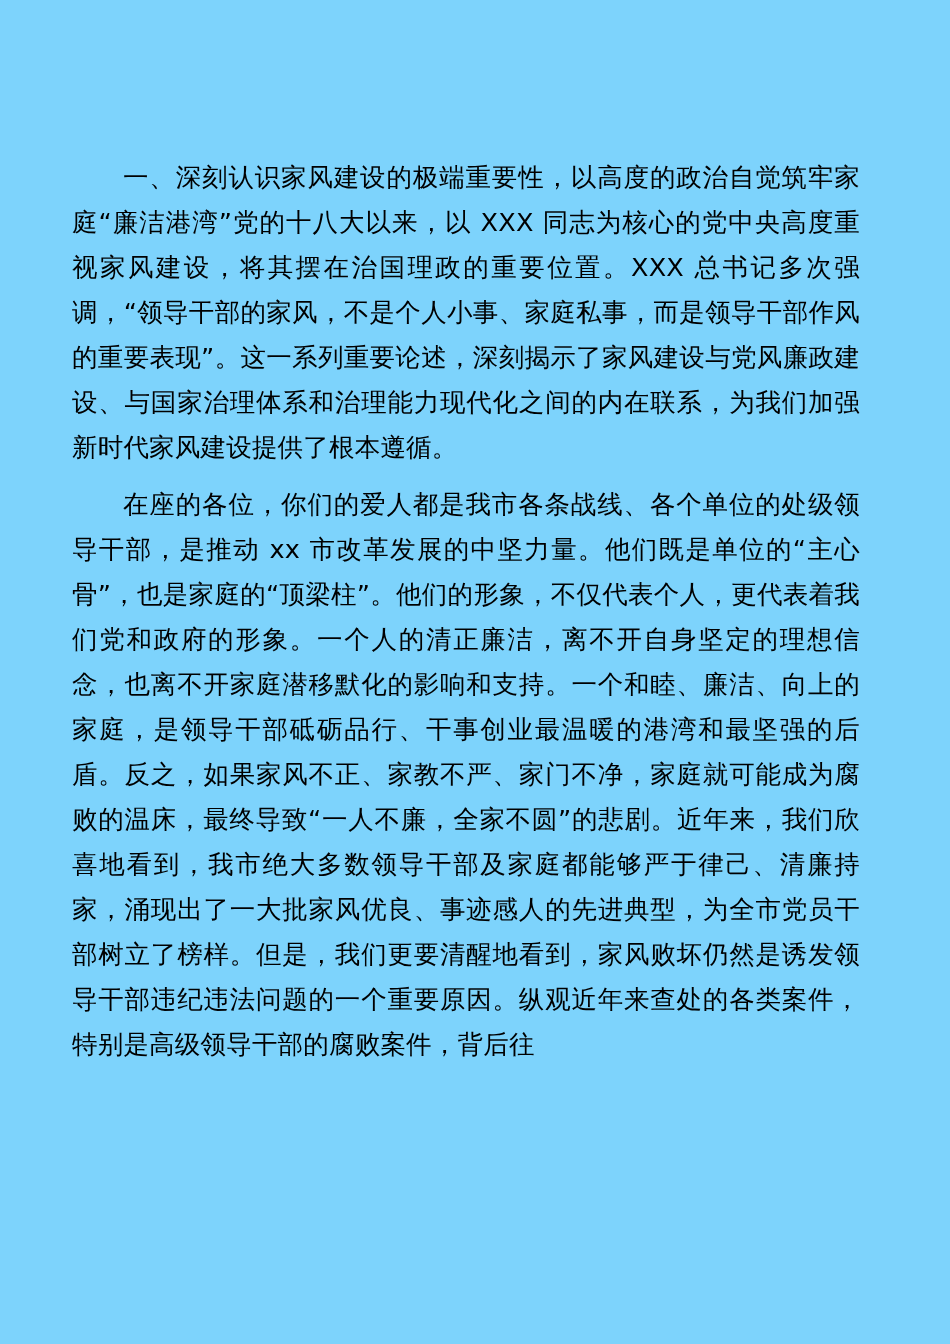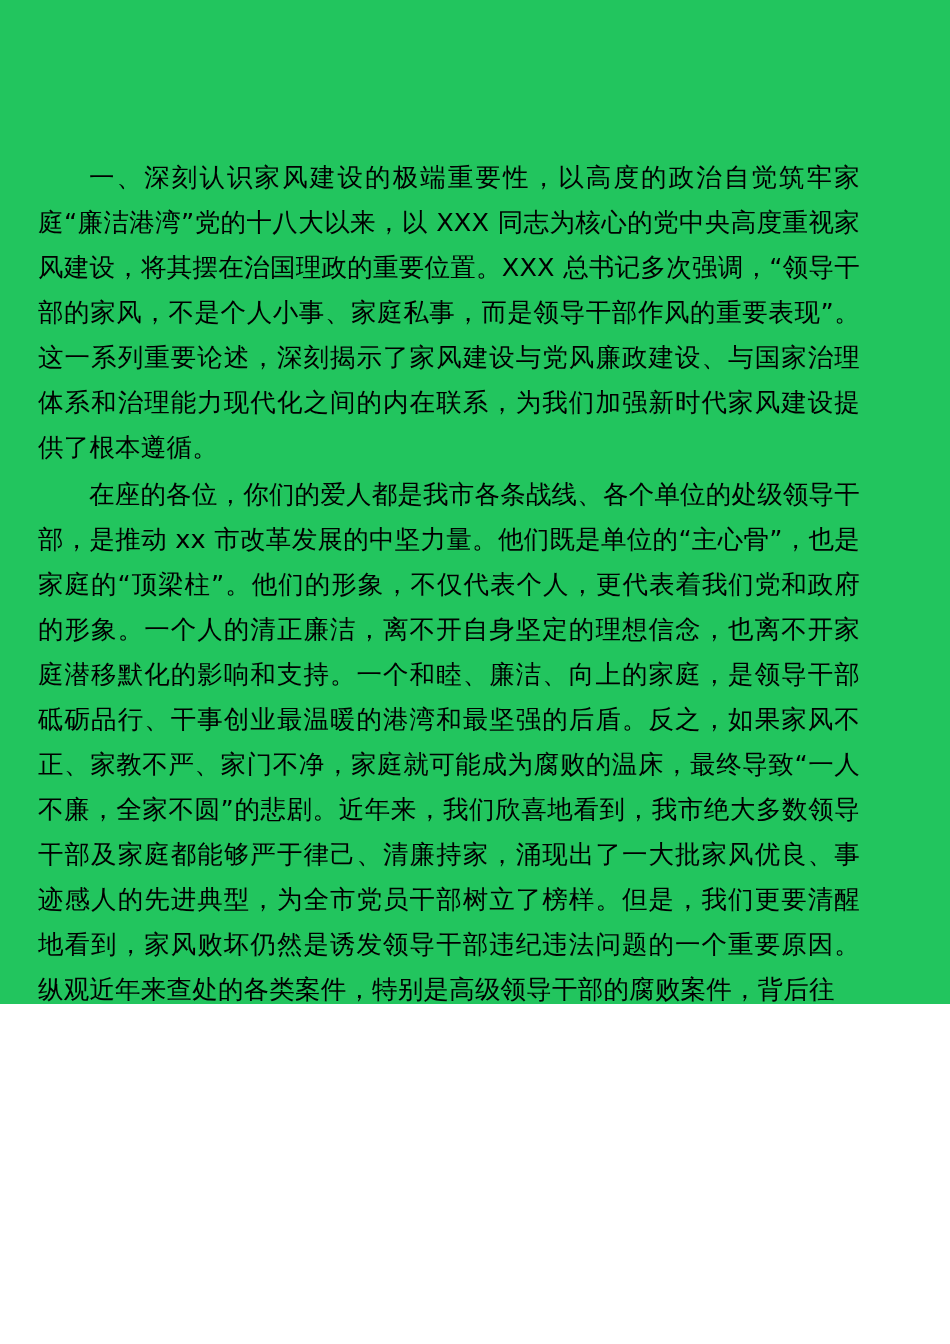--- a/index.html
+++ b/index.html
@@ -8,39 +8,39 @@
     background: #ffffff;
   }
   body {
     width: 950px;
     height: 1344px;
     font-family: "DejaVu Sans", "Liberation Sans", sans-serif;
     color: #000000;
   }
   .page {
     width: 950px;
-    height: 1004px;
+    height: 1344px;
     box-sizing: border-box;
-    padding: 155px 90px 60px 38px;
-    background: #22c55e;
+    padding: 155px 90px 60px 72px;
+    background: #7dd3fc;
     position: relative;
   }
   .doc-body {
     font-size: 25.5px;
     line-height: 45px;
     text-align: justify;
     text-justify: inter-ideograph;
     letter-spacing: 0.2px;
   }
   .para {
     margin: 0 0 0 0;
     text-indent: 2em;
   }
   .para + .para {
-    margin-top: 2px;
+    margin-top: 12px;
   }
 </style>
 </head>
 <body>
 
 <div class="page">
   <div class="doc-body">
     <p class="para">一、深刻认识家风建设的极端重要性，以高度的政治自觉筑牢家庭“廉洁港湾”党的十八大以来，以 XXX 同志为核心的党中央高度重视家风建设，将其摆在治国理政的重要位置。XXX 总书记多次强调，“领导干部的家风，不是个人小事、家庭私事，而是领导干部作风的重要表现”。这一系列重要论述，深刻揭示了家风建设与党风廉政建设、与国家治理体系和治理能力现代化之间的内在联系，为我们加强新时代家风建设提供了根本遵循。</p>
     <p class="para">在座的各位，你们的爱人都是我市各条战线、各个单位的处级领导干部，是推动 xx 市改革发展的中坚力量。他们既是单位的“主心骨”，也是家庭的“顶梁柱”。他们的形象，不仅代表个人，更代表着我们党和政府的形象。一个人的清正廉洁，离不开自身坚定的理想信念，也离不开家庭潜移默化的影响和支持。一个和睦、廉洁、向上的家庭，是领导干部砥砺品行、干事创业最温暖的港湾和最坚强的后盾。反之，如果家风不正、家教不严、家门不净，家庭就可能成为腐败的温床，最终导致“一人不廉，全家不圆”的悲剧。近年来，我们欣喜地看到，我市绝大多数领导干部及家庭都能够严于律己、清廉持家，涌现出了一大批家风优良、事迹感人的先进典型，为全市党员干部树立了榜样。但是，我们更要清醒地看到，家风败坏仍然是诱发领导干部违纪违法问题的一个重要原因。纵观近年来查处的各类案件，特别是高级领导干部的腐败案件，背后往</p>
   </div>

